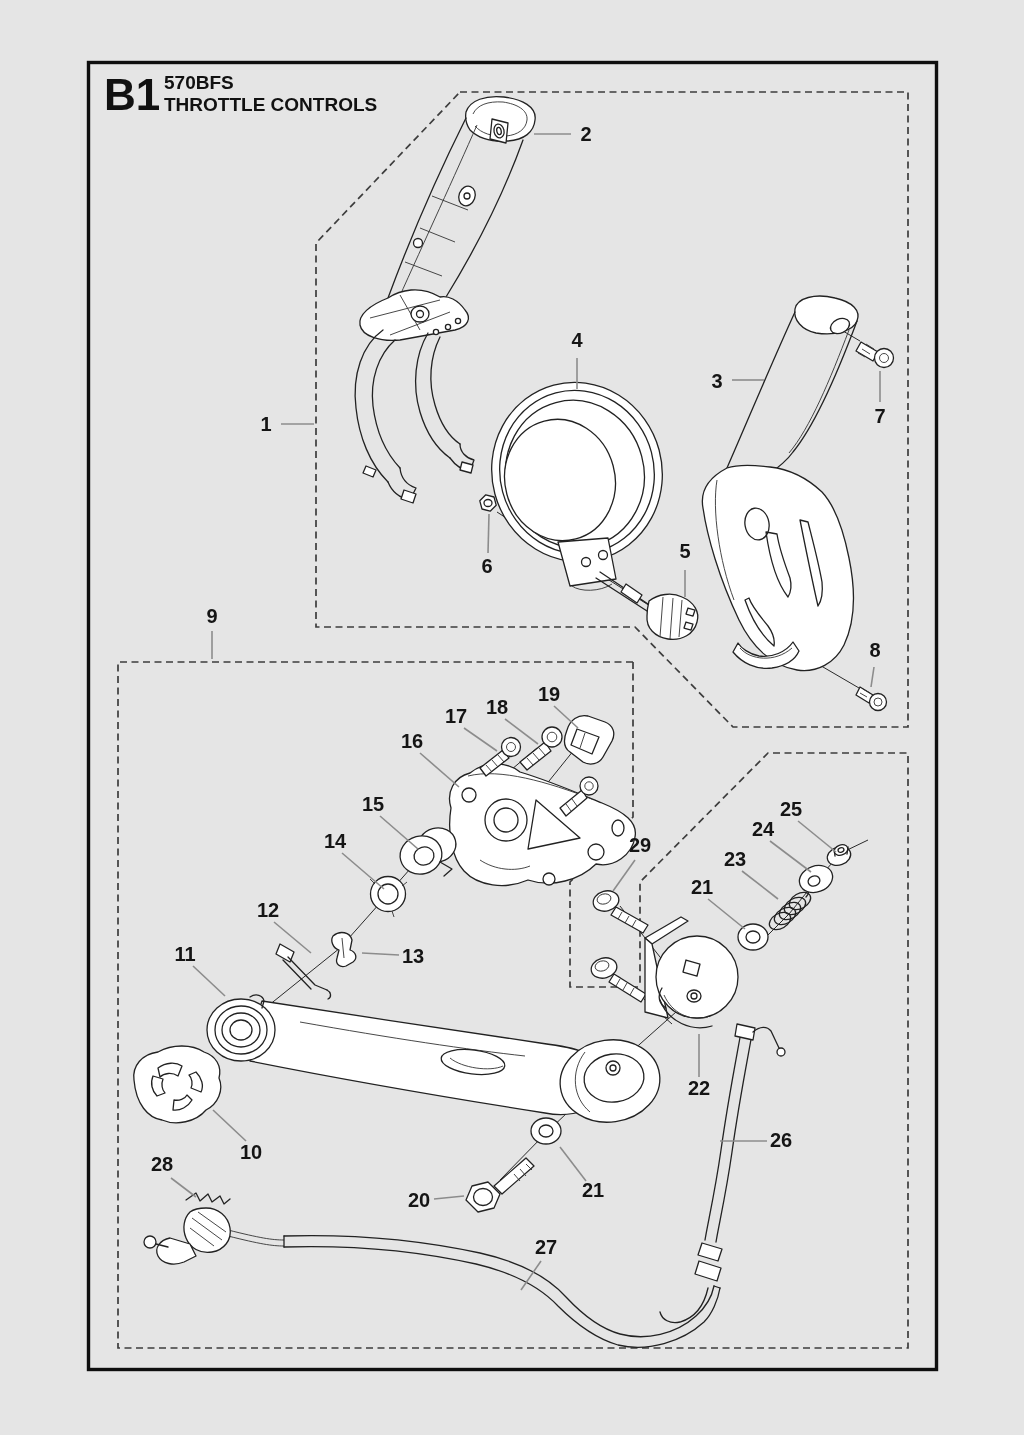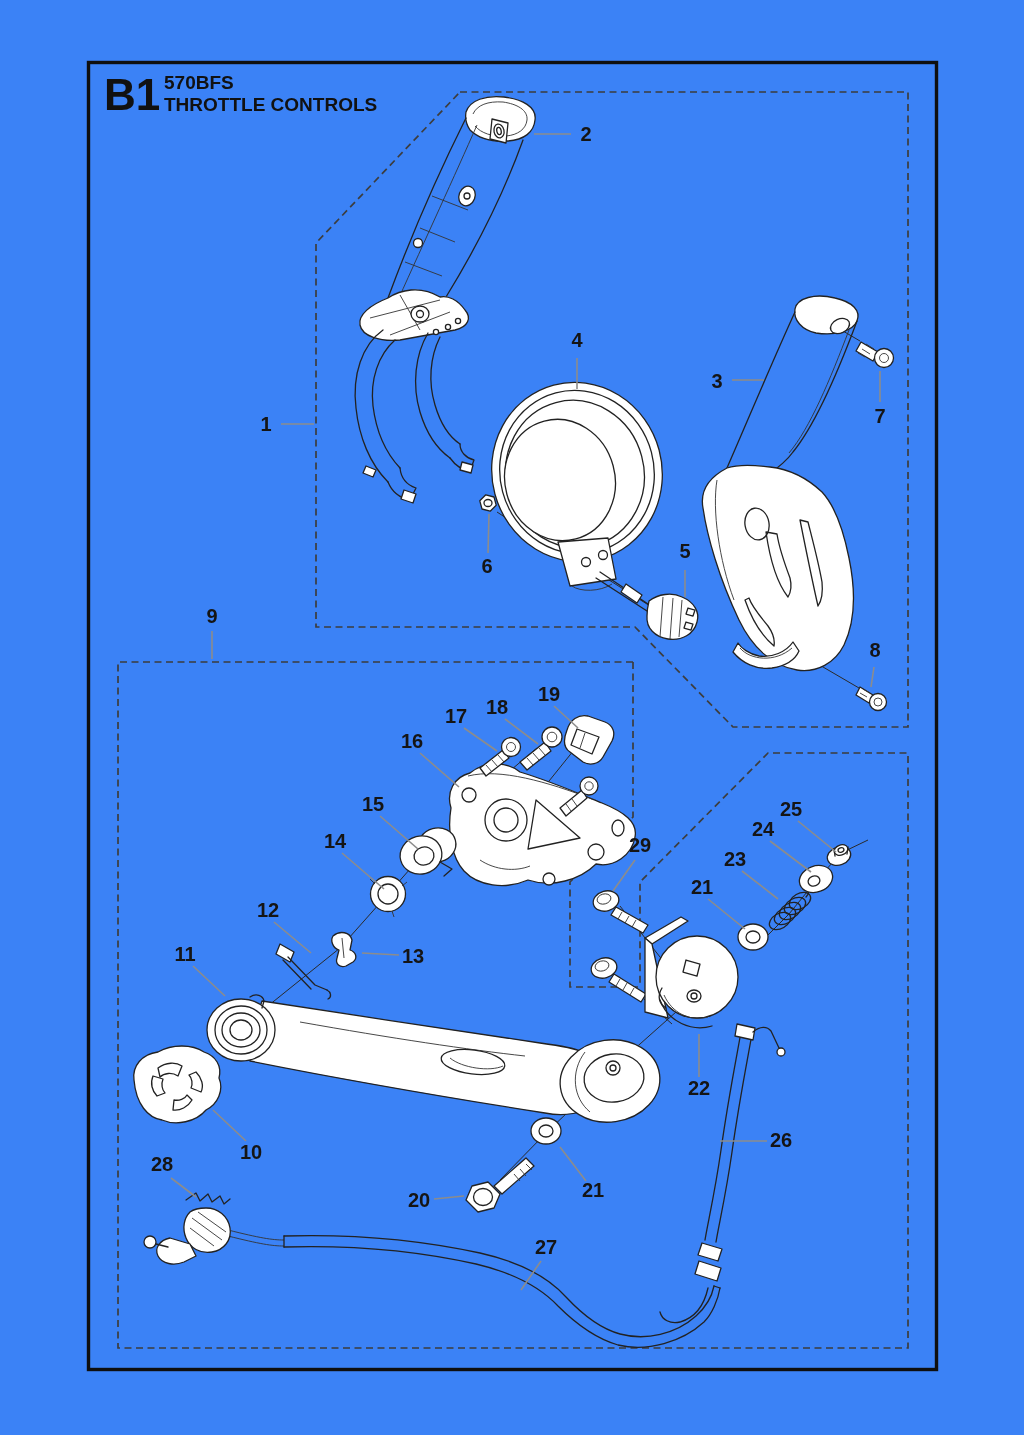--- a/index.html
+++ b/index.html
@@ -1,16 +1,16 @@
 <!DOCTYPE html>
 <html><head>
 <meta charset="utf-8">
 <style>
   html,body{margin:0;padding:0;background:#fff;}
-  .page{position:relative;width:1024px;height:1435px;background:#3b82f6;overflow:hidden;
+  .page{position:relative;width:1024px;height:1435px;background:#e5e5e5;overflow:hidden;
         font-family:"Liberation Sans", sans-serif;}
   svg{position:absolute;left:0;top:0;}
   .ln{stroke:#222;stroke-width:1.3;fill:none;stroke-linecap:round;stroke-linejoin:round;}
   .lnf{stroke:#222;stroke-width:1.3;fill:#fff;stroke-linejoin:round;}
   .thin{stroke:#333;stroke-width:.9;fill:none;}
   .axis{stroke:#2a2a2a;stroke-width:1;fill:none;}
   .dash{stroke:#3d3d3d;stroke-width:1.7;fill:none;stroke-dasharray:7 4.5;}
   .leader{stroke:#8c8c8c;stroke-width:1.6;fill:none;}
   .callout{font:bold 20px "Liberation Sans",sans-serif;fill:#151515;}
   .t-big{font:bold 44px "Liberation Sans",sans-serif;fill:#111;}

